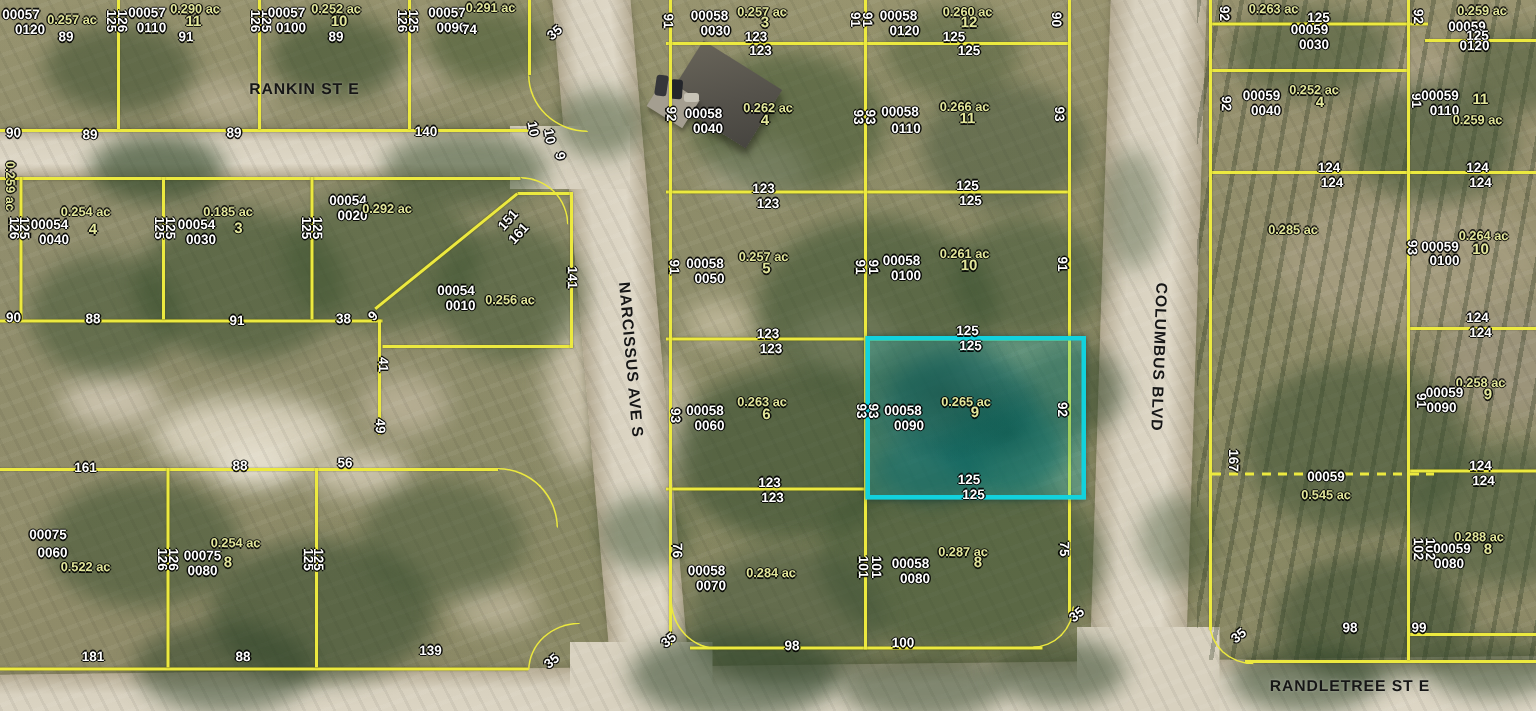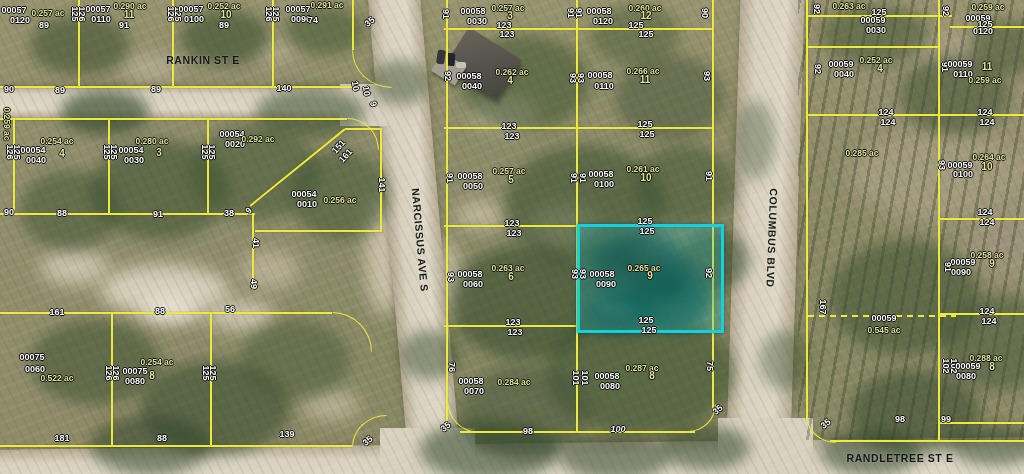--- a/index.html
+++ b/index.html
@@ -232,21 +232,21 @@
       <span class="lbl dim" style="left: 9px; top: 152px; transform: translate(-50%, -50%) rotate(90deg);">126</span>
       <span class="lbl dim" style="left: 16px; top: 152px; transform: translate(-50%, -50%) rotate(90deg);">125</span>
       <span class="lbl pid" style="left: 33px; top: 150px; transform: translate(-50%, -50%);">00054</span>
       <span class="lbl pid" style="left: 36px; top: 160px; transform: translate(-50%, -50%);">0040</span>
       <span class="lbl ac" style="left: 57px; top: 141px; transform: translate(-50%, -50%);">0.254 ac</span>
       <span class="lbl lot" style="left: 62px; top: 154px; transform: translate(-50%, -50%);">4</span>
       <span class="lbl dim" style="left: 106px; top: 152px; transform: translate(-50%, -50%) rotate(90deg);">125</span>
       <span class="lbl dim" style="left: 113px; top: 152px; transform: translate(-50%, -50%) rotate(90deg);">125</span>
       <span class="lbl pid" style="left: 131px; top: 150px; transform: translate(-50%, -50%);">00054</span>
       <span class="lbl pid" style="left: 134px; top: 160px; transform: translate(-50%, -50%);">0030</span>
-      <span class="lbl ac" style="left: 152px; top: 141px; transform: translate(-50%, -50%);">0.280 ac</span>
+      <span class="lbl ac" style="left: 152px; top: 141px; transform: translate(-50%, -50%);">0.185 ac</span>
       <span class="lbl lot" style="left: 159px; top: 153px; transform: translate(-50%, -50%);">3</span>
       <span class="lbl dim" style="left: 204px; top: 152px; transform: translate(-50%, -50%) rotate(90deg);">125</span>
       <span class="lbl dim" style="left: 211px; top: 152px; transform: translate(-50%, -50%) rotate(90deg);">125</span>
       <span class="lbl pid" style="left: 232px; top: 134px; transform: translate(-50%, -50%);">00054</span>
       <span class="lbl pid" style="left: 235px; top: 144px; transform: translate(-50%, -50%);">0020</span>
       <span class="lbl ac" style="left: 258px; top: 139px; transform: translate(-50%, -50%);">0.292 ac</span>
       <span class="lbl dim" style="left: 339px; top: 147px; transform: translate(-50%, -50%) rotate(-48deg);">151</span>
       <span class="lbl dim" style="left: 346px; top: 156px; transform: translate(-50%, -50%) rotate(-48deg);">161</span>
       <span class="lbl dim" style="left: 381px; top: 185px; transform: translate(-50%, -50%) rotate(90deg);">141</span>
       <span class="lbl pid" style="left: 304px; top: 194px; transform: translate(-50%, -50%);">00054</span>
@@ -349,21 +349,21 @@
       <span class="lbl pid" style="left: 474px; top: 391px; transform: translate(-50%, -50%);">0070</span>
       <span class="lbl ac" style="left: 514px; top: 382px; transform: translate(-50%, -50%);">0.284 ac</span>
       <span class="lbl dim" style="left: 575px; top: 378px; transform: translate(-50%, -50%) rotate(90deg);">101</span>
       <span class="lbl dim" style="left: 584px; top: 378px; transform: translate(-50%, -50%) rotate(90deg);">101</span>
       <span class="lbl pid" style="left: 607px; top: 376px; transform: translate(-50%, -50%);">00058</span>
       <span class="lbl pid" style="left: 610px; top: 386px; transform: translate(-50%, -50%);">0080</span>
       <span class="lbl ac" style="left: 642px; top: 368px; transform: translate(-50%, -50%);">0.287 ac</span>
       <span class="lbl lot" style="left: 652px; top: 376px; transform: translate(-50%, -50%);">8</span>
       <span class="lbl dim" style="left: 709px; top: 366px; transform: translate(-50%, -50%) rotate(90deg);">75</span>
       <span class="lbl dim" style="left: 528px; top: 431px; transform: translate(-50%, -50%);">98</span>
-      <span class="lbl dim" style="left: 618px; top: 429px; transform: translate(-50%, -50%); font-style: italic;">100</span>
+      <span class="lbl dim" style="left: 602px; top: 429px; transform: translate(-50%, -50%);">100</span>
       <span class="lbl dim" style="left: 446px; top: 427px; transform: translate(-50%, -50%) rotate(-40deg);">35</span>
       <span class="lbl dim" style="left: 718px; top: 410px; transform: translate(-50%, -50%) rotate(-40deg);">35</span>
       <span class="lbl street" style="left: 420px; top: 240px; transform: translate(-50%, -50%) rotate(85deg);">NARCISSUS AVE S</span>
       <span class="lbl street" style="left: 772px; top: 238px; transform: translate(-50%, -50%) rotate(92deg);">COLUMBUS BLVD</span>
       <span class="lbl dim" style="left: 816px; top: 9px; transform: translate(-50%, -50%) rotate(90deg);">92</span>
       <span class="lbl ac" style="left: 849px; top: 6px; transform: translate(-50%, -50%);">0.263 ac</span>
       <span class="lbl dim" style="left: 879px; top: 12px; transform: translate(-50%, -50%);">125</span>
       <span class="lbl pid" style="left: 873px; top: 20px; transform: translate(-50%, -50%);">00059</span>
       <span class="lbl pid" style="left: 876px; top: 30px; transform: translate(-50%, -50%);">0030</span>
       <span class="lbl dim" style="left: 945px; top: 11px; transform: translate(-50%, -50%) rotate(90deg);">92</span>

